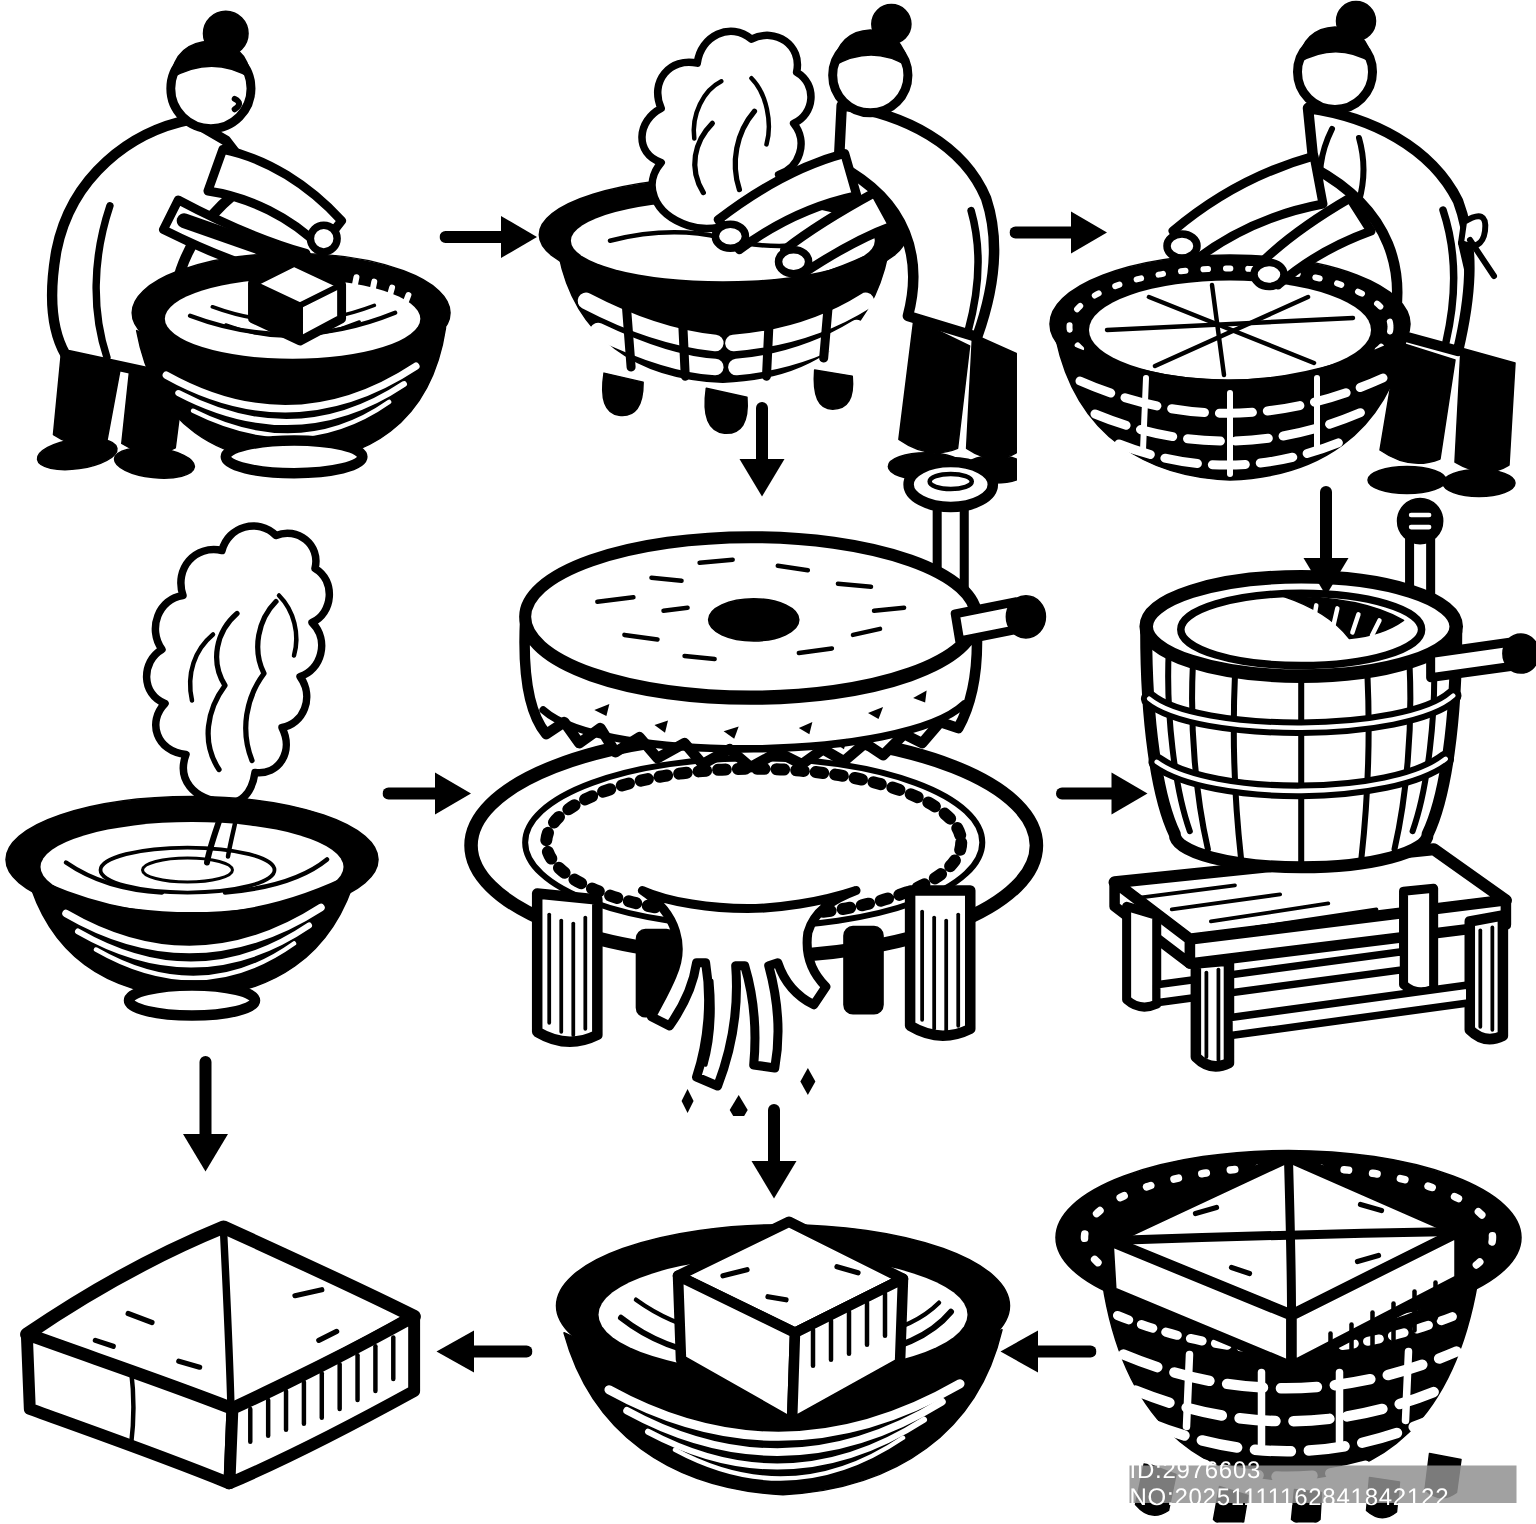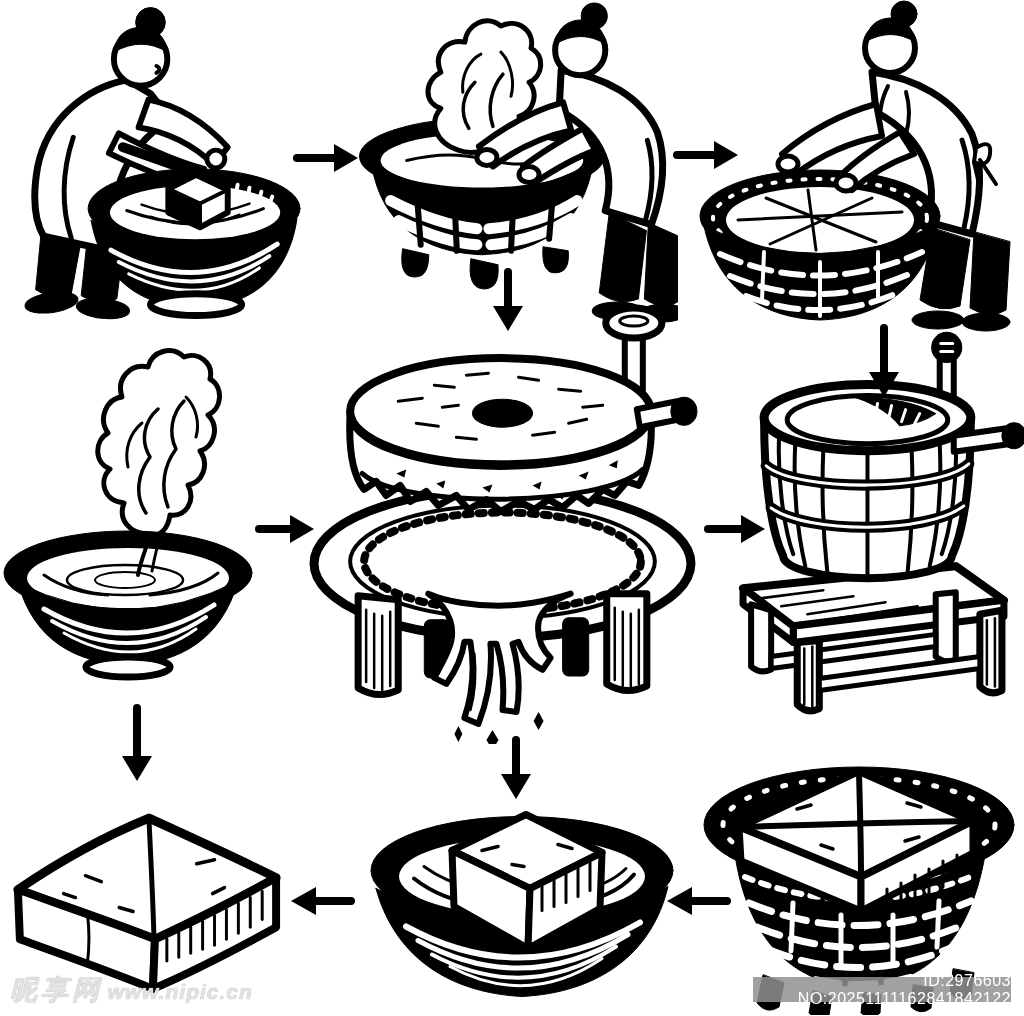--- a/index.html
+++ b/index.html
@@ -9,21 +9,21 @@
   .panel svg{display:block;width:100%;height:100%;}
   .arrow{position:absolute;}
   .arrow line{stroke:#000;stroke-width:8;stroke-linecap:round;}
   .arrow polygon{fill:#000;}
   .wm-left{position:absolute;left:10px;top:972px;font-style:italic;font-weight:bold;
            color:#e2e2e2;text-shadow:0 0 1px #bfbfbf, 0 0 1px #bfbfbf;white-space:nowrap;}
   .wm-left .cjk{font-size:27px;letter-spacing:4px;}
   .wm-left .url{font-size:21px;letter-spacing:1px;}
   .wm-right{position:absolute;left:753px;top:977px;width:258px;height:25px;
             background:rgba(145,145,145,0.85);color:#fff;font-size:16px;
-            display:flex;align-items:center;justify-content:center;letter-spacing:0.5px;text-align:right;}
+            display:flex;align-items:center;justify-content:center;letter-spacing:0.5px;}
 </style>
 </head>
 <body>
 
 <div class="canvas">
 
   <figure class="panel" style="left:0px;top:2px;width:302px;height:318px;" aria-label="Worker washing and soaking beans in a large bowl">
     <svg viewBox="0 0 305 320">
       <g stroke="#000" stroke-linecap="round" stroke-linejoin="round">
         <path d="M42 228 L36 290 Q54 302 72 294 L82 240 Z" fill="#000"></path>
@@ -464,19 +464,15 @@
   </svg>
   <svg class="arrow" style="left:287px;top:884px;" width="68" height="34">
     <line x1="64" y1="17" x2="26" y2="17"></line>
       <polygon points="29,3 4,17 29,31"></polygon>
   </svg>
   <svg class="arrow" style="left:663px;top:884px;" width="68" height="34">
     <line x1="64" y1="17" x2="26" y2="17"></line>
       <polygon points="29,3 4,17 29,31"></polygon>
   </svg>
 
-  <div class="wm-left">
-    <span class="cjk">昵享网</span>
-    <span class="url">www.nipic.cn</span>
-  </div>
   <div class="wm-right">ID:2976603 NO:20251111162841842122</div>
 
 </div>
 
 </body></html>

